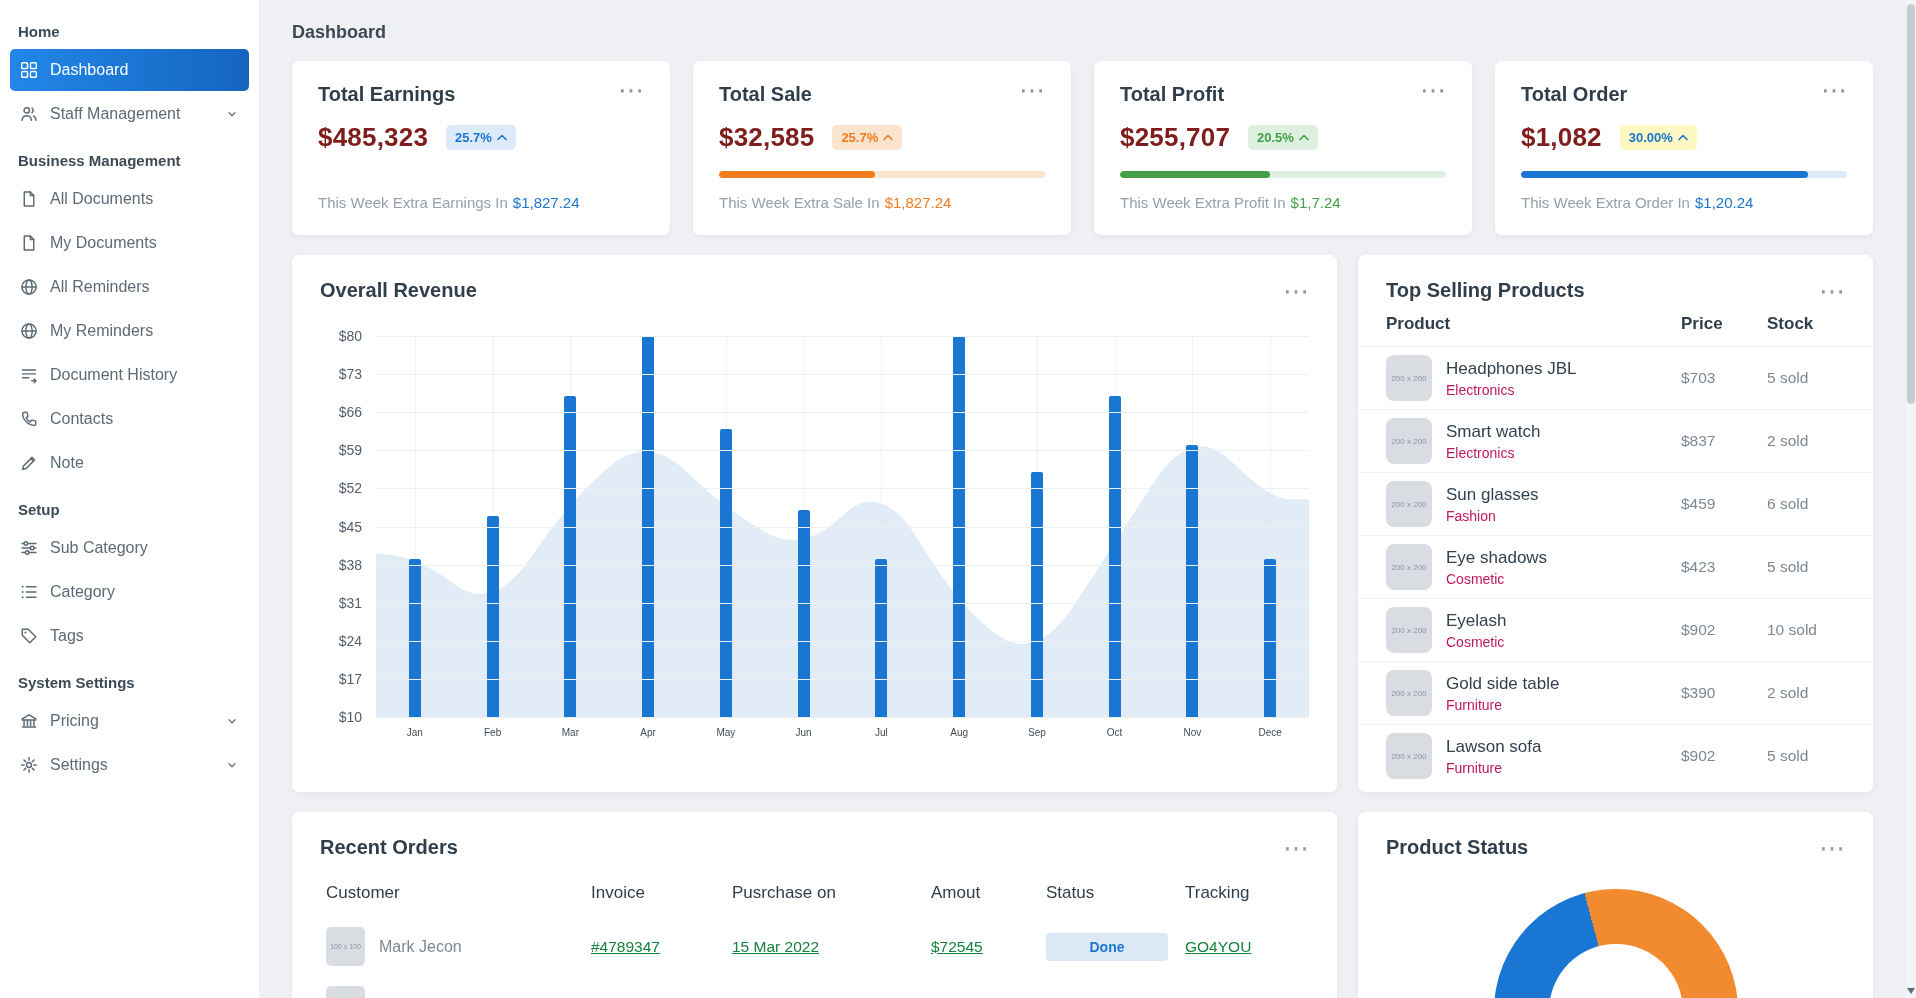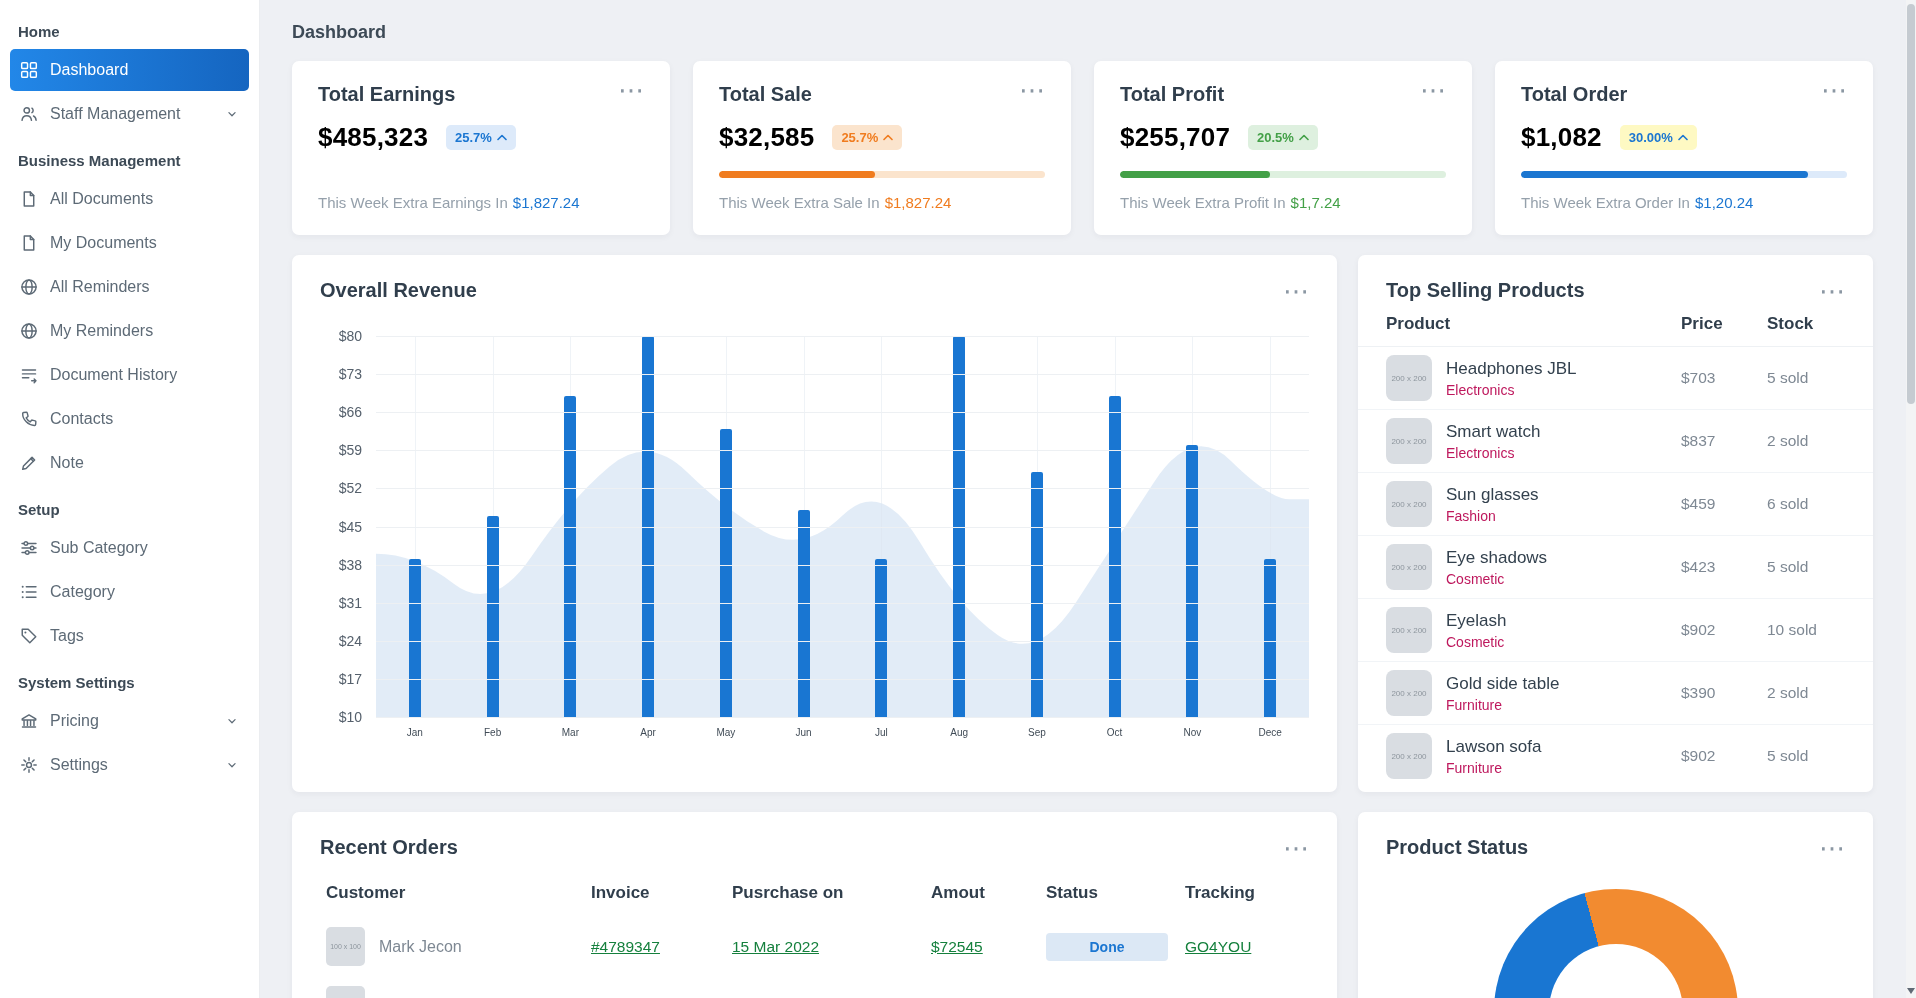--- a/index.html
+++ b/index.html
@@ -26,21 +26,21 @@
 
   .card { background: #fff; border-radius: 7px; box-shadow: 0 2px 6px rgba(30,45,65,.05); }
   .dots { font-size: 26px; color: #8b97a3; line-height: 14px; cursor: pointer; user-select: none; }
 
   
   .cards-row { display: grid; grid-template-columns: repeat(4, 1fr); gap: 23px; }
   .stat-card { padding: 22px 26px 24px; }
   .stat-head { display: flex; justify-content: space-between; align-items: flex-start; }
   .stat-title { font-size: 20px; font-weight: 600; color: #303e4c; }
   .stat-value-row { display: flex; align-items: center; gap: 18px; margin-top: 16px; }
-  .stat-value { font-size: 26px; font-weight: 700; color: #000000; letter-spacing: .2px; text-align: center; }
+  .stat-value { font-size: 26px; font-weight: 700; color: #7f1d1d; letter-spacing: .2px; text-align: center; }
   .badge { display: inline-flex; align-items: center; gap: 5px; font-size: 13px; font-weight: 700; padding: 5px 9px; border-radius: 5px; cursor: pointer; }
   .badge svg { width: 10px; height: 7px; stroke: currentColor; fill: none; stroke-width: 1.6; stroke-linecap: round; stroke-linejoin: round; }
   .progress { height: 7px; border-radius: 4px; margin-top: 18px; overflow: hidden; }
   .progress-fill { height: 100%; border-radius: 4px; width: 0; }
   .stat-footer { margin-top: 16px; font-size: 15px; color: #95a0ab; }
   .stat-footer .fv { margin-left: 5px; }
 
   
   .mid-row { display: grid; grid-template-columns: 1045px 515px; gap: 21px; margin-top: 20px; }
   .bottom-row { display: grid; grid-template-columns: 1045px 515px; gap: 21px; margin-top: 20px; }
@@ -69,21 +69,21 @@
   .pt-row:last-child { border-bottom: none; }
   .pt-product { display: flex; align-items: center; gap: 14px; }
   .thumb { width: 46px; height: 46px; border-radius: 8px; background: #d9dde2; color: #8e969e; font-size: 8px; display: flex; align-items: center; justify-content: center; flex: 0 0 46px; }
   .pt-name { font-size: 17px; color: #33414e; }
   .pt-cat { font-size: 14px; color: #be185d; margin-top: 3px; }
   .pt-price, .pt-stock { font-size: 15.5px; color: #7e8893; }
 
   
   .orders-card { height: 400px; overflow: hidden; }
   .ot-head { display: grid; grid-template-columns: 265px 141px 199px 115px 139px 1fr; padding: 14px 34px; }
-  .ot-h { font-size: 17px; font-weight: 700; color: #303e4c; }
+  .ot-h { font-size: 17px; font-weight: 400; color: #303e4c; }
   .ot-row { display: grid; grid-template-columns: 265px 141px 199px 115px 139px 1fr; align-items: center; padding: 10px 34px; }
   .ot-cell { font-size: 15.5px; color: #15803d; text-decoration: underline; }
   .ot-customer { display: flex; align-items: center; gap: 14px; font-size: 16px; color: #7e8893; }
   .avatar { width: 39px; height: 39px; border-radius: 5px; background: #d9dde2; color: #8e969e; font-size: 7px; display: flex; align-items: center; justify-content: center; flex: 0 0 39px; }
   .status-badge { width: 122px; height: 28px; border-radius: 4px; background: #dce8f5; color: #1b76d1; font-size: 14px; font-weight: 700; display: flex; align-items: center; justify-content: center; }
 
   
   .status-card { height: 400px; overflow: hidden; }
   .donut { width: 244px; height: 244px; border-radius: 50%; margin: 20px auto 0; position: relative; }
   .donut::after { content: ""; position: absolute; inset: 55px; border-radius: 50%; background: #fff; }

